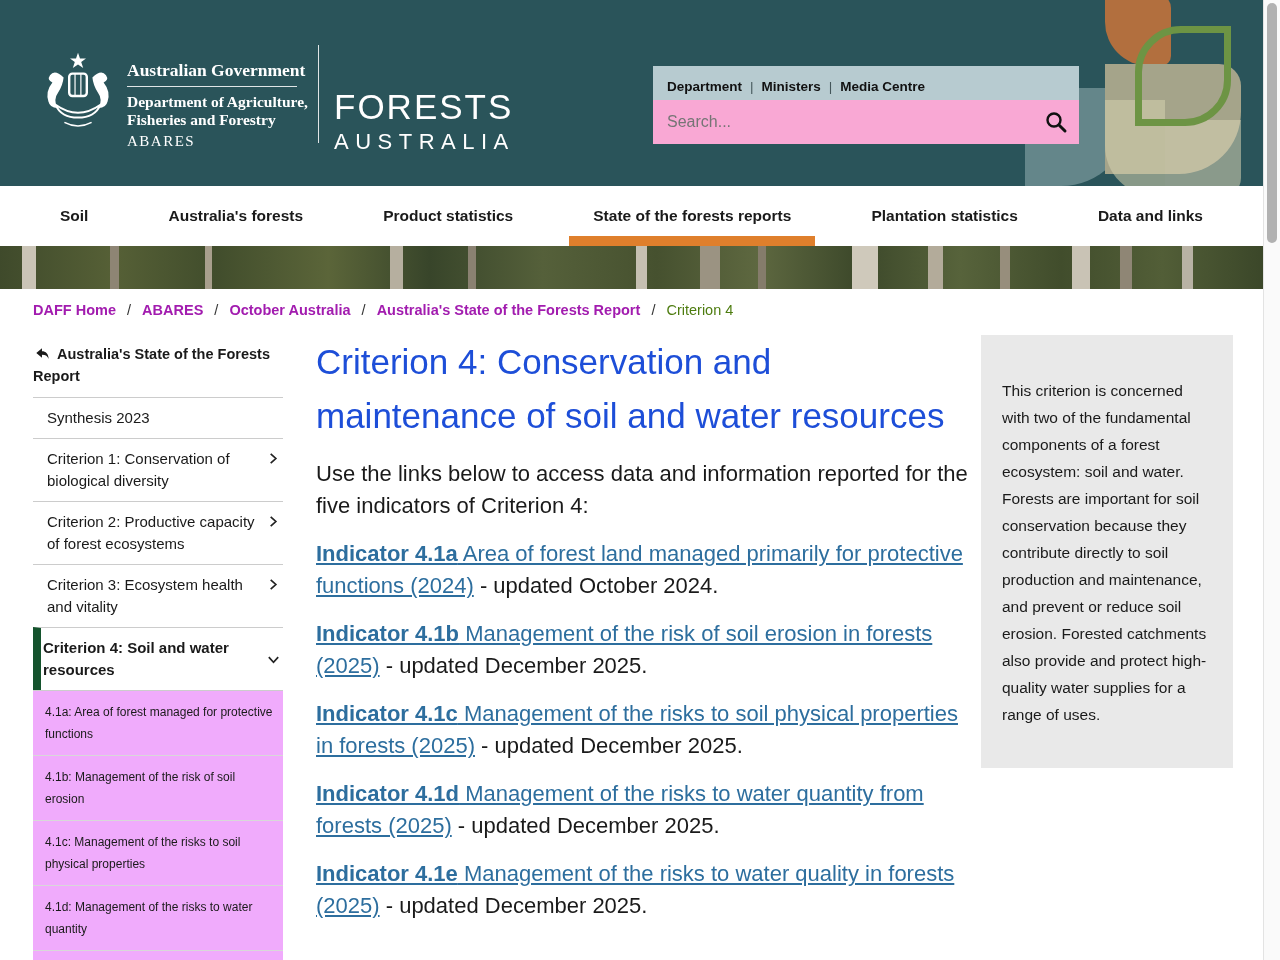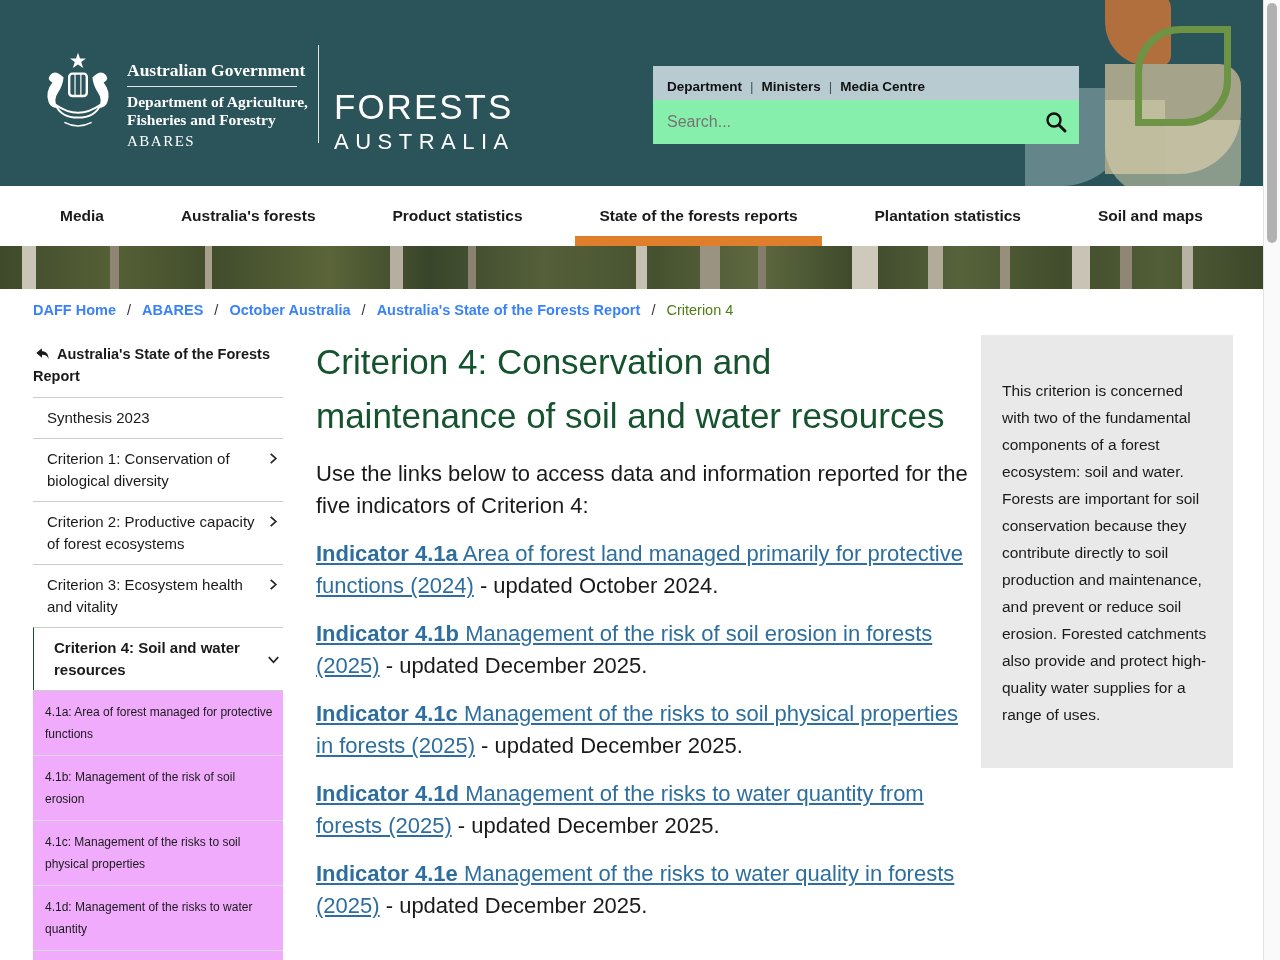--- a/index.html
+++ b/index.html
@@ -27,21 +27,21 @@
   .crest-dept { font-size:15.5px; font-weight:bold; line-height:18px; }
   .crest-abares { font-size:15px; letter-spacing:1.5px; margin-top:4px; }
   .brand-divider { position:absolute; left:318px; top:45px; height:98px; width:1px; background:rgba(255,255,255,0.85); }
   .brand { position:absolute; left:334px; top:64px; color:#fff;margin-top:23px; }
   .brand-line1 { font-size:35px; letter-spacing:2px; }
   .brand-line2 { font-size:22px; letter-spacing:6.5px; margin-top:2px; }
 
   .utility-bar { position:absolute; left:653px; top:66px; width:426px; height:40px; background:#b7cbd0; display:flex; align-items:center; padding-left:14px; font-size:13.5px; font-weight:bold; color:#111; }
   .utility-sep { font-weight:normal; color:#44565a; margin:0 8px; }
   .utility-link { cursor:pointer; }
-  .search-bar { position:absolute; left:653px; top:100px; width:426px; height:44px; background:#86efac; display:flex; align-items:center; }
+  .search-bar { position:absolute; left:653px; top:100px; width:426px; height:44px; background:#f9a8d4; display:flex; align-items:center; }
   .search-input { flex:1; height:100%; border:none; outline:none; font-size:16px; padding:0 10px 0 14px; color:#333; font-family:"Liberation Sans", sans-serif; background:transparent; }
   .search-input::placeholder { color:#757575; }
   .search-btn { width:46px; height:100%; background:none; border:none; display:flex; align-items:center; justify-content:center; cursor:pointer; }
 
   
   .main-nav { height:60px; background:#fff; display:flex; justify-content:space-between; align-items:stretch; padding:0 36px; }
   .nav-item { position:relative; display:flex; align-items:center; padding:0 24px; font-size:15.5px; font-weight:bold; color:#1a1a1a; cursor:pointer; white-space:nowrap; }
   .nav-underline { position:absolute; left:0; right:0; bottom:0; height:10px; background:#df7f2c; }
 
   
@@ -54,43 +54,43 @@
       linear-gradient(#cfc9bb,#cfc9bb), linear-gradient(#b3ab9a,#b3ab9a),
       linear-gradient(#978e7c,#978e7c), linear-gradient(#c9c3b5,#c9c3b5),
       linear-gradient(#8f8675,#8f8675), linear-gradient(#b8b2a4,#b8b2a4),
       linear-gradient(90deg,#3f4a2b,#566036 9%,#414d2c 17%,#5b6539 26%,#38452a 34%,#55603a 43%,#46512f 52%,#5e6840 60%,#3c482a 68%,#57633b 76%,#414d2c 84%,#525e37 92%,#3b4729);
     background-size:14px 100%,9px 100%,7px 100%,13px 100%,8px 100%,11px 100%,20px 100%,8px 100%,26px 100%,15px 100%,10px 100%,18px 100%,12px 100%,11px 100%,100% 100%;
     background-position:22px 0,110px 0,205px 0,390px 0,468px 0,636px 0,700px 0,758px 0,852px 0,928px 0,1000px 0,1072px 0,1120px 0,1182px 0,0 0;
     background-repeat:no-repeat; }
 
   
   .breadcrumb { padding:13px 33px 0; font-size:14.5px; }
-  .crumb-link { color:#3b82f6; font-weight:bold; text-decoration:none; cursor:pointer; }
+  .crumb-link { color:#a21caf; font-weight:bold; text-decoration:none; cursor:pointer; }
   .crumb-sep { color:#333; margin:0 7px; }
   .crumb-current { color:#4d7c0f; }
 
   
   .page-row { display:flex; align-items:flex-start; padding:17px 30px 0 33px; }
 
   
   .sidebar { width:250px; flex:none; margin-right:33px; font-size:15px; }
   .back-link { display:block; padding:8px 0 10px; font-weight:bold; font-size:14.5px; line-height:22px; color:#1a1a1a; cursor:pointer; }
   .back-link svg { vertical-align:-3px; margin-right:7px; }
   .side-item { display:flex; border-top:1px solid #ccc; padding:9px 2px 9px 14px; line-height:22px; cursor:pointer; color:#1a1a1a; }
   .side-item .lbl { flex:1; }
   .side-item .chev { flex:none; margin-left:6px; margin-top:3px; }
-  .side-item.active { border-left:1px solid #14532d; padding-left:20px; font-weight:bold; }
+  .side-item.active { border-left:8px solid #14532d; padding-left:2px; font-weight:bold; }
   .side-item.active .chev { align-self:center; margin-top:0; }
   .sub-list { border-top:1px solid #ccc; }
   .sub-item { background:#f0abfc; border-top:1px solid #d8d8d8; padding:10px 8px 10px 12px; line-height:22px; font-size:12px; cursor:pointer; }
   .sub-item:first-child { border-top:none; }
 
   
   .main-col { width:655px; flex:none; margin-right:10px; }
-  .page-title { font-size:35px; font-weight:normal; line-height:54px; color:#14532d; margin-bottom:15px; }
+  .page-title { font-size:35px; font-weight:normal; line-height:54px; color:#1d4ed8; margin-bottom:15px; }
   .main-col p { font-size:22px; line-height:32px; margin-bottom:16px; }
   .ind-link { color:#2d6e9e; text-decoration:underline; cursor:pointer; }
   .ind-link .b { font-weight:bold; }
 
   
   .aside-panel { width:252px; flex:none; background:#e9e9e9; padding:42px 20px 40px 21px; }
   .aside-panel p { font-size:15.5px; line-height:27px; color:#1a1a1a; }
 
   
   .scrollbar { position:absolute; top:0; right:0; width:17px; height:960px; background:#fafafa; border-left:1px solid #e3e3e3; }
@@ -152,29 +152,29 @@
           <svg width="24" height="24" viewBox="0 0 24 24" fill="none" stroke="#111">
             <circle cx="10" cy="10" r="6.5" stroke-width="2.4"></circle>
             <line x1="15.2" y1="15.2" x2="21" y2="21" stroke-width="3" stroke-linecap="round"></line>
           </svg>
         </button>
       </div>
     </div>
   </header>
 
   <nav class="main-nav">
-    <div class="nav-item">Media</div>
+    <div class="nav-item">Soil</div>
     <div class="nav-item">Australia's forests</div>
     <div class="nav-item">Product statistics</div>
     <div class="nav-item">
       <span>State of the forests reports</span>
       <span class="nav-underline"></span>
     </div>
     <div class="nav-item">Plantation statistics</div>
-    <div class="nav-item">Soil and maps</div>
+    <div class="nav-item">Data and links</div>
   </nav>
 
   <div class="banner"></div>
 
   <div class="breadcrumb">
     <a class="crumb-link">DAFF Home</a>
     <span class="crumb-sep">/</span>
     <a class="crumb-link">ABARES</a>
     <span class="crumb-sep">/</span>
     <a class="crumb-link">October Australia</a>

